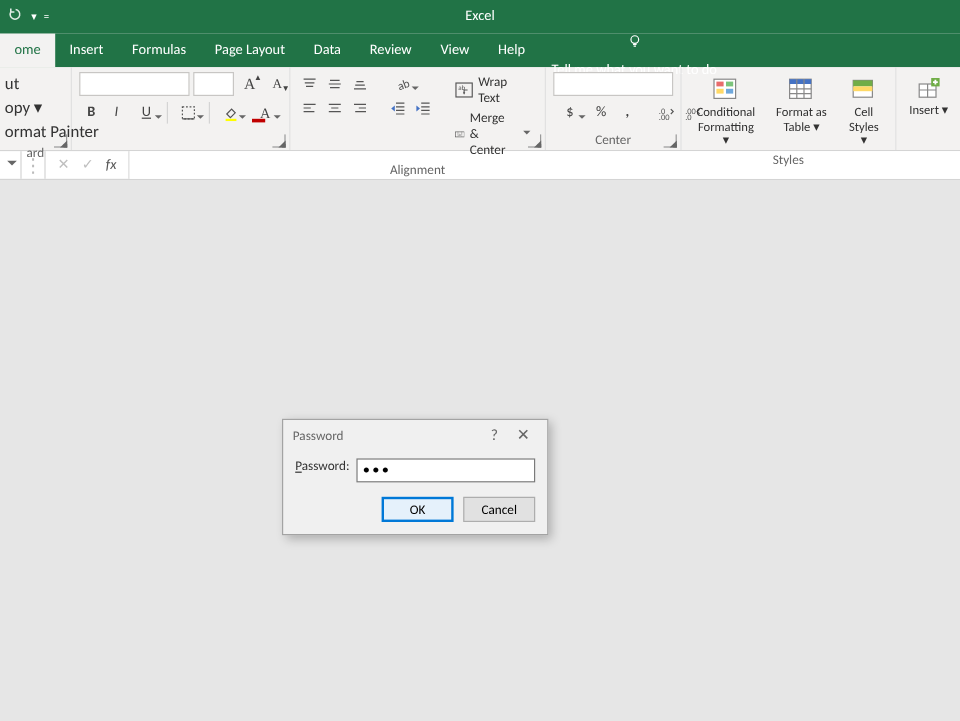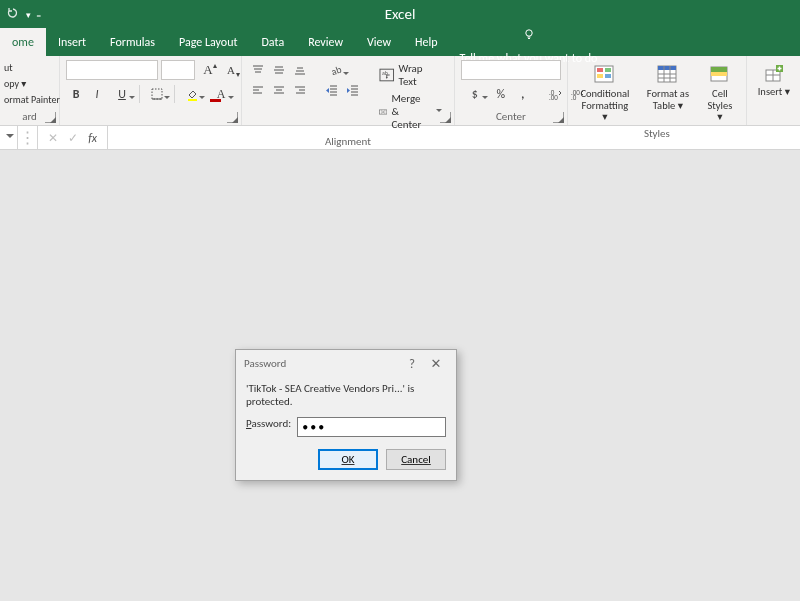--- a/index.html
+++ b/index.html
@@ -2,39 +2,39 @@
 <html><head>
 <meta charset="utf-8">
 <style>
 * { box-sizing: border-box; margin: 0; padding: 0; font-family: "Segoe UI", Calibri, sans-serif; }
 body { width: 800px; height: 601px; background: #e6e6e6; overflow: hidden; position: relative; }
 
 
 .titlebar { background: #217346; height: 28px; display: flex; align-items: center; color: #fff; font-size: 12px; }
 .titlebar .qat { display: flex; align-items: center; gap: 6px; padding: 0 6px; }
 .titlebar .qat svg { opacity: .85; }
-.title-text { position: absolute; left: 50%; transform: translateX(-50%); color: #fff; font-size: 15px; }
+.title-text { position: absolute; left: 50%; transform: translateX(-50%); color: #fff; font-size: 12px; }
 
 
 .tabs { background: #217346; height: 28px; display: flex; align-items: stretch; color: #fff; font-size: 12px; }
 .tab { padding: 0 12px; display: flex; align-items: center; cursor: pointer; }
 .tab.active { background: #f3f2f1; color: #217346; }
 .tell-me { display: flex; align-items: center; gap: 6px; padding: 0 10px; cursor: text; flex-direction: column; }
 
 
 .ribbon { background: #f3f2f1; border-bottom: 1px solid #d4d4d4; height: 70px; display: flex; }
 .group { border-right: 1px solid #e1e1e1; display: flex; flex-direction: column; justify-content: space-between; padding: 2px 0 0 0; position: relative; }
 .group-body { flex: 1; display: flex; align-items: flex-start; padding: 2px 6px; gap: 4px; }
 .group-label { font-size: 11px; color: #666; text-align: center; padding: 0 0 2px 0; position: relative; }
 .group-launcher { position: absolute; right: 3px; bottom: 2px; width: 11px; height: 11px; border: 1px solid #999; border-top: none; border-left: none; cursor: pointer; }
 .group-launcher::after { content: ""; position: absolute; right: -1px; bottom: -1px; border: 3px solid transparent; border-right-color: #666; border-bottom-color: #666; }
 
 
 .clip-body { flex-direction: column; align-items: flex-start; gap: 1px; padding: 2px 6px 2px 0; }
-.clip-item { font-size: 10px; color: #333; padding: 1px 4px; cursor: pointer; white-space: nowrap; }
+.clip-item { font-size: 14px; color: #333; padding: 1px 4px; cursor: pointer; white-space: nowrap; }
 
 
 .font-body { flex-direction: column; gap: 4px; }
 .font-row1 { display: flex; align-items: center; gap: 3px; }
 .font-row2 { display: flex; align-items: center; gap: 1px; }
 .combo { border: 1px solid #c8c6c4; background: #fff; height: 20px; font-size: 11px; padding: 0 4px; }
 .combo.fontname { width: 92px; }
 .combo.fontsize { width: 34px; }
 .sm-btn { width: 20px; height: 20px; display: flex; align-items: center; justify-content: center; cursor: pointer; font-size: 12px; color: #444; position: relative; }
 .sm-btn.superA { font-size: 13px; font-family: "Times New Roman"; }
@@ -77,21 +77,21 @@
 .dialog { position: absolute; left: 235px; top: 349px; width: 222px; background: #f0f0f0; border: 1px solid #a3a3a3; box-shadow: 3px 3px 8px rgba(0,0,0,.25); font-size: 11px; color: #333; }
 .dialog-title { display: flex; align-items: center; height: 26px; padding: 0 8px; }
 .dialog-title .t { flex: 1; color: #666; }
 .dialog-title .hbtn { width: 24px; text-align: center; color: #666; font-size: 13px; cursor: pointer; }
 .dialog-body { padding: 6px 10px 10px 10px; }
 .dialog-msg { margin-bottom: 9px; }
 .dialog-field { display: flex; align-items: flex-start; gap: 6px; margin-bottom: 12px; }
 .pw-label { }
 .pw-label .u { text-decoration: underline; }
 .pw-input { flex: 1; height: 20px; border: 1px solid #7a7a7a; background: #fff; padding: 0 4px; font-size: 12px; letter-spacing: 2px; }
-.dialog-buttons { display: flex; justify-content: flex-end; gap: 8px; text-decoration: underline; }
+.dialog-buttons { display: flex; justify-content: flex-end; gap: 8px; }
 .dlg-btn { width: 60px; height: 21px; border: 1px solid #adadad; background: #e1e1e1; font-size: 11px; cursor: pointer; }
 .dlg-btn.primary { border: 2px solid #0078d7; background: #e5f1fb; }
 
 
 .lineicon { stroke: #555; stroke-width: 1; fill: none; }
 </style>
 </head>
 <body>
 
 <div class="titlebar">
@@ -393,21 +393,20 @@
 
 <div class="sheet"></div>
 
 <div class="dialog">
   <div class="dialog-title">
     <span class="t">Password</span>
     <span class="hbtn">?</span>
     <span class="hbtn">✕</span>
   </div>
   <div class="dialog-body">
-    <div class="dialog-msg">'TikTok - SEA Creative Vendors Pri...' is protected.</div>
     <div class="dialog-field">
       <span class="pw-label"><span class="u">P</span><span>assword:</span></span>
       <input type="password" class="pw-input" value="●●●" style="">
     </div>
     <div class="dialog-buttons">
       <button class="dlg-btn primary">OK</button>
       <button class="dlg-btn">Cancel</button>
     </div>
   </div>
 </div>

